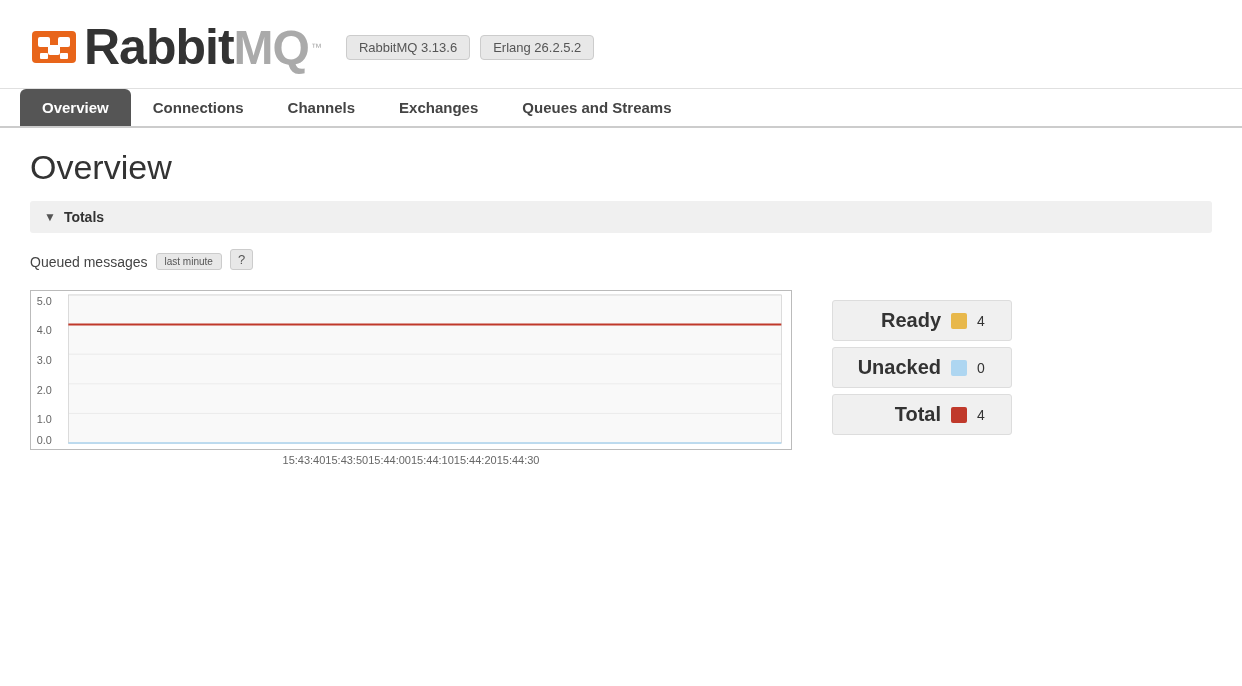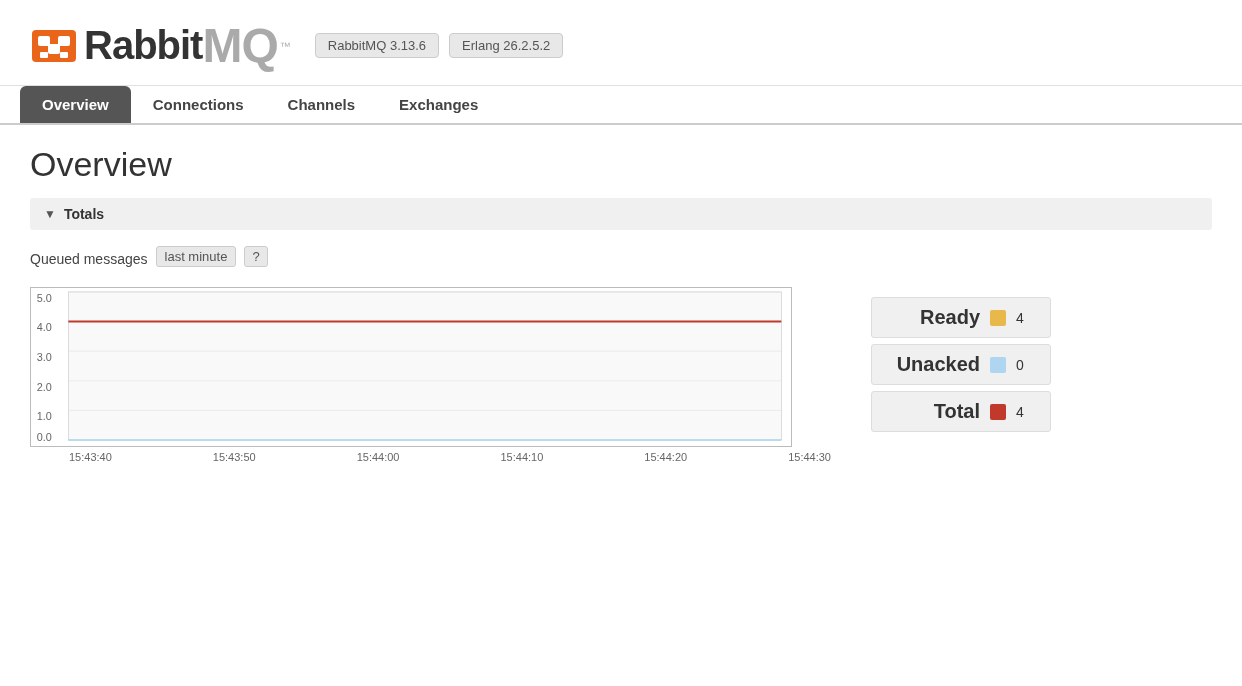--- a/index.html
+++ b/index.html
@@ -2,21 +2,21 @@
 <html><head>
   <meta charset="utf-8">
   <style>
     * { box-sizing: border-box; margin: 0; padding: 0; }
     body { font-family: Arial, Helvetica, sans-serif; background: #fff; color: #333; font-size: 14px; }
 
     
     .header { display: flex; align-items: center; padding: 18px 30px 12px 30px; border-bottom: 1px solid #e0e0e0; }
     .logo { display: flex; align-items: center; margin-right: 24px; }
     .logo-icon { width: 48px; height: 48px; margin-right: 6px; }
-    .logo-text-rabbit { font-size: 40px; font-weight: bold; color: #333; letter-spacing: -1px; }
+    .logo-text-rabbit { font-size: 50px; font-weight: bold; color: #333; letter-spacing: -1px; }
     .logo-text-mq { font-size: 48px; font-weight: bold; color: #aaa; letter-spacing: -1px; }
     .logo-tm { font-size: 11px; color: #aaa; vertical-align: super; margin-left: 2px; }
     .version-badge { background: #e8e8e8; border: 1px solid #ccc; border-radius: 4px; padding: 4px 12px; font-size: 13px; color: #555; margin-right: 10px; }
 
     
     .nav { display: flex; align-items: flex-end; padding: 0 20px; border-bottom: 2px solid #ccc; background: #fff; }
     .nav-tab { padding: 10px 22px; font-size: 15px; font-weight: bold; color: #444; cursor: pointer; border: none; background: none; border-radius: 6px 6px 0 0; }
     .nav-tab.active { background: #555; color: #fff; }
 
     
@@ -24,30 +24,30 @@
     .page-title { font-size: 34px; font-weight: 300; color: #333; margin-bottom: 14px; }
 
     
     .section-header { background: #f0f0f0; padding: 8px 14px; display: flex; align-items: center; cursor: pointer; border-radius: 3px; margin-bottom: 16px; }
     .section-header .arrow { color: #555; margin-right: 8px; font-size: 12px; }
     .section-header .title { font-weight: bold; font-size: 14px; }
 
     
     .queued-row { display: flex; align-items: flex-end; margin-bottom: 20px; gap: 8px; }
     .queued-label { font-size: 14px; color: #444; }
-    .time-badge { background: #e8e8e8; border: 1px solid #ccc; border-radius: 3px; padding: 2px 8px; font-size: 13px; color: #555; }
+    .time-badge { background: #e8e8e8; border: 1px solid #ccc; border-radius: 3px; padding: 2px 8px; font-size: 10px; color: #555; }
     .help-badge { background: #e8e8e8; border: 1px solid #ccc; border-radius: 3px; padding: 2px 7px; font-size: 13px; color: #555; cursor: pointer; }
 
     
     .chart-area { display: flex; align-items: flex-start; gap: 40px; }
 
     
     .chart-container { flex: 0 0 auto; }
     .chart-svg-wrap { border: 1px solid #bbb; background: #fff; display: block; }
-    .chart-x-labels { display: flex; justify-content: space-between; width: 762px; padding: 4px 0 0 0; margin-left: 39px; }
+    .chart-x-labels { display: flex; justify-content: center; width: 762px; padding: 4px 0 0 0; }
     .chart-x-label { font-size: 11px; color: #666; text-align: center; }
 
     
     .legend { display: flex; flex-direction: column; gap: 6px; margin-top: 10px; }
     .legend-row { display: flex; align-items: center; justify-content: flex-end; gap: 10px; background: #f0f0f0; border: 1px solid #ddd; border-radius: 3px; padding: 8px 14px; min-width: 180px; }
     .legend-label { font-size: 20px; font-weight: bold; color: #333; flex: 1; text-align: right; }
     .legend-color { width: 16px; height: 16px; border-radius: 2px; flex-shrink: 0; }
     .legend-value { font-size: 14px; color: #333; min-width: 20px; text-align: left; }
   </style>
 </head>
@@ -70,20 +70,21 @@
   </div>
   <span class="version-badge">RabbitMQ 3.13.6</span>
   <span class="version-badge">Erlang 26.2.5.2</span>
 </div>
 
 <div class="nav">
   <button class="nav-tab active">Overview</button>
   <button class="nav-tab">Connections</button>
   <button class="nav-tab">Channels</button>
   <button class="nav-tab">Exchanges</button>
+  <button class="nav-tab">Queues and Streams</button>
 </div>
 
 <div class="content">
   <h1 class="page-title">Overview</h1>
 
   <div class="section-header">
     <span class="arrow">▼</span>
     <span class="title">Totals</span>
   </div>
 

